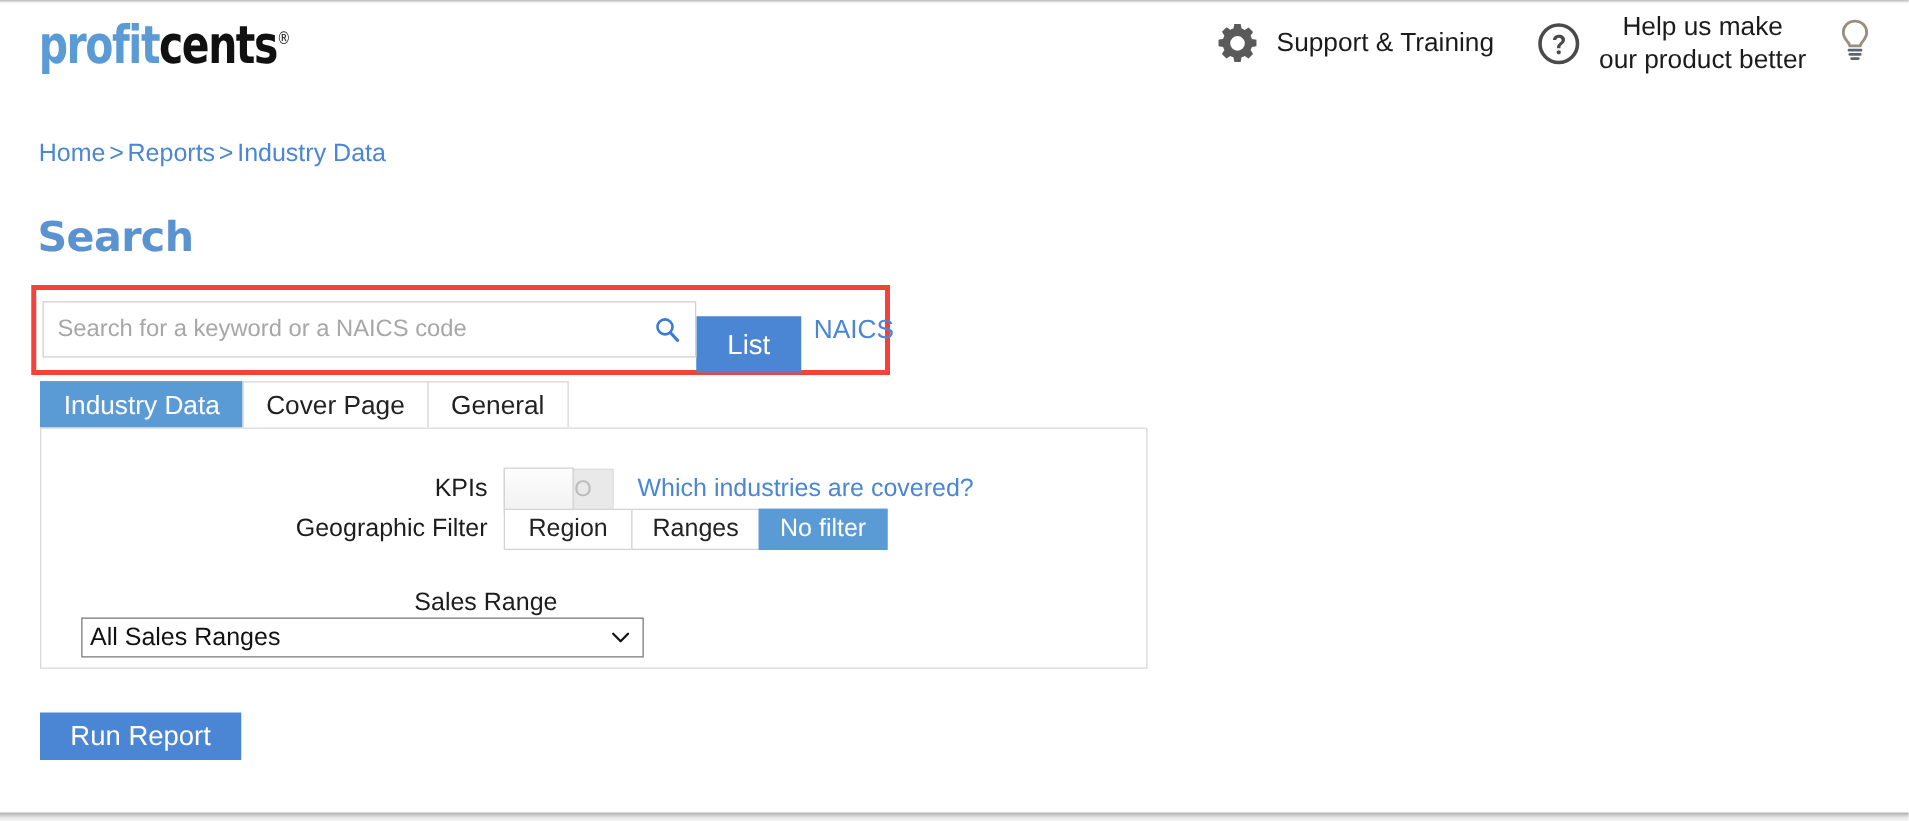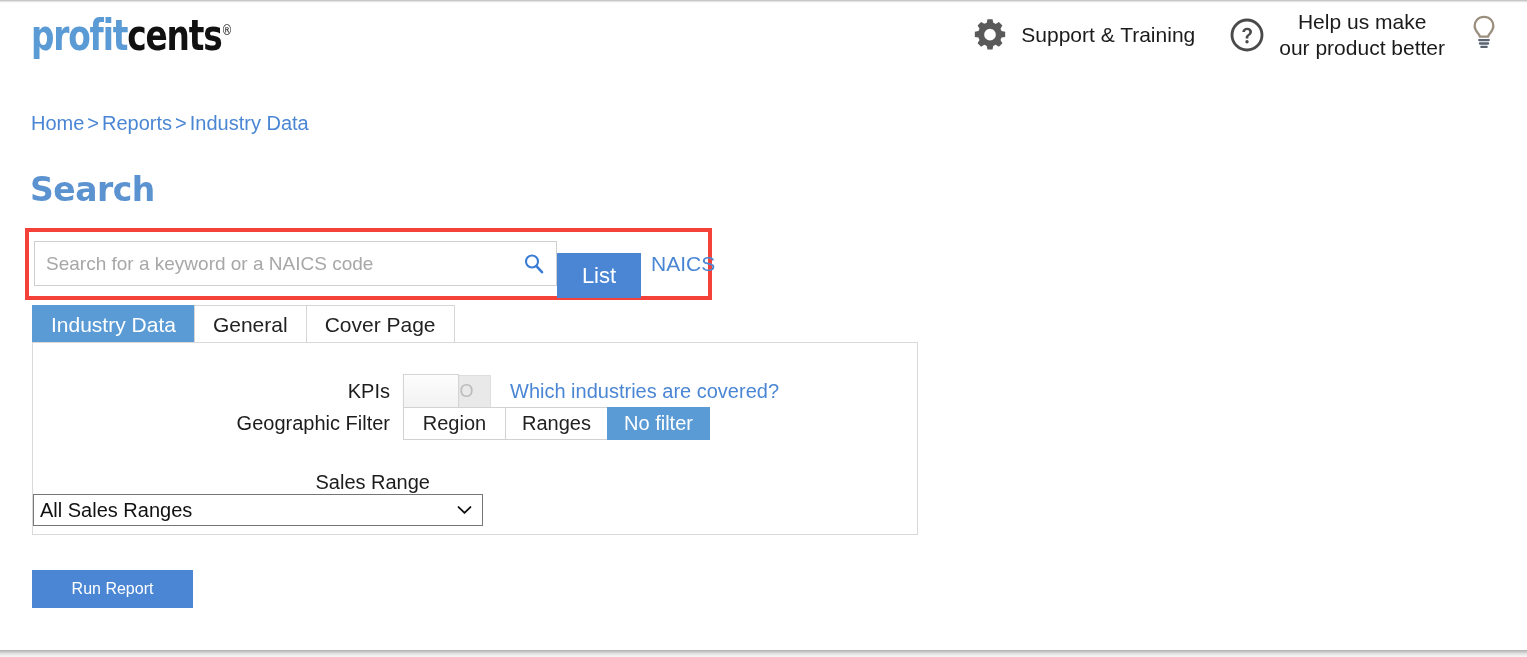--- a/index.html
+++ b/index.html
@@ -167,41 +167,41 @@
   .seg-group { display: flex; }
   .seg {
     height: 33px; min-width: 103px; padding: 0 14px;
     display: flex; align-items: center; justify-content: center;
     border: 1px solid #d2d2d2; background: #fff; color: #222;
     font-size: 20px; cursor: pointer; margin-right: -1px;
   }
   .seg.active { background: #5b9bd5; color: #fff; border-color: #5b9bd5; }
 
   
-  .select-wrap { position: relative; width: 450px; height: 32px; }
+  .select-wrap { position: relative; width: 450px; height: 32px; margin-left: 32px; }
   .select-box {
     width: 450px; height: 32px;
     border: 1px solid #767676; background: #fff;
     font-family: "Liberation Sans", sans-serif;
     font-size: 20px; color: #111;
     display: flex; align-items: center; padding-left: 6px;
     cursor: pointer;
   }
   .chev {
     position: absolute; right: 10px; top: 50%; transform: translateY(-50%);
     width: 17px; height: 17px;
   }
 
   
   .btn-run {
     position: absolute; left: 32px; top: 570px;
     width: 161px; height: 38px;
     background: #4a86d4; color: #fff; border: 0;
     font-family: "Liberation Sans", sans-serif;
-    font-size: 16px; cursor: pointer;
+    font-size: 22px; cursor: pointer;
     display: flex; align-items: center; justify-content: center;
   }
 </style>
 </head>
 <body>
 
 <div class="edge-top"></div>
 
 <div class="header">
 
@@ -259,22 +259,22 @@
         <path d="M14.4 14.2 L20 20.2" stroke="#3a7bd5" stroke-width="2.6" stroke-linecap="round"></path>
       </svg>
     </span>
   </div>
   <button class="btn-list">List</button>
   <span class="naics-link">NAICS</span>
 </div>
 
 <div class="tabs">
   <div class="tab active">Industry Data</div>
+  <div class="tab">Cover Page</div>
   <div class="tab">General</div>
-  <div class="tab">Cover Page</div>
 </div>
 
 <div class="panel">
 
   <div class="form-row row-kpis">
     <div class="field-label">KPIs</div>
     <div class="toggle">
       <span class="tg-text">NO</span>
       <span class="knob"></span>
     </div>

